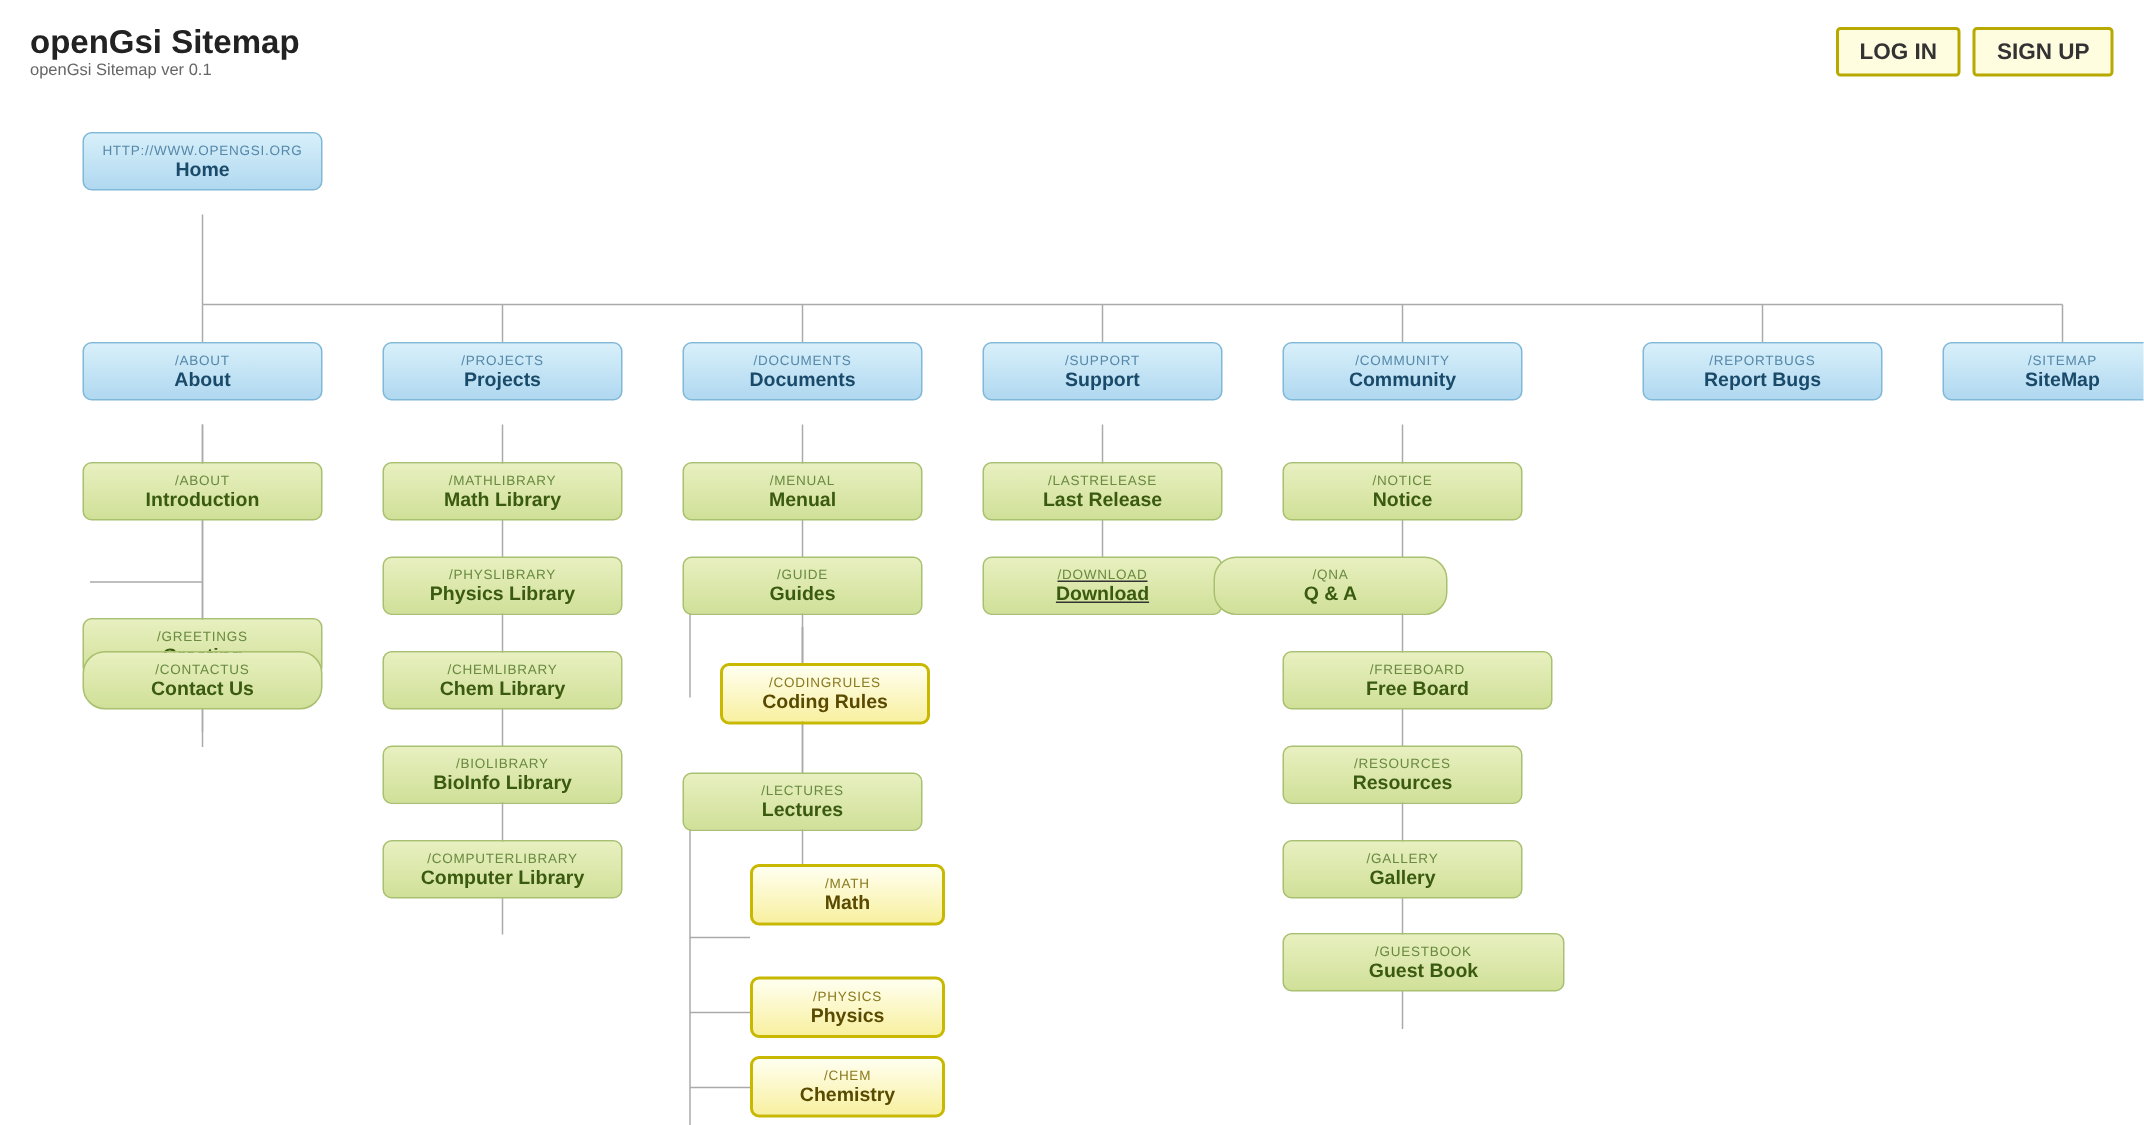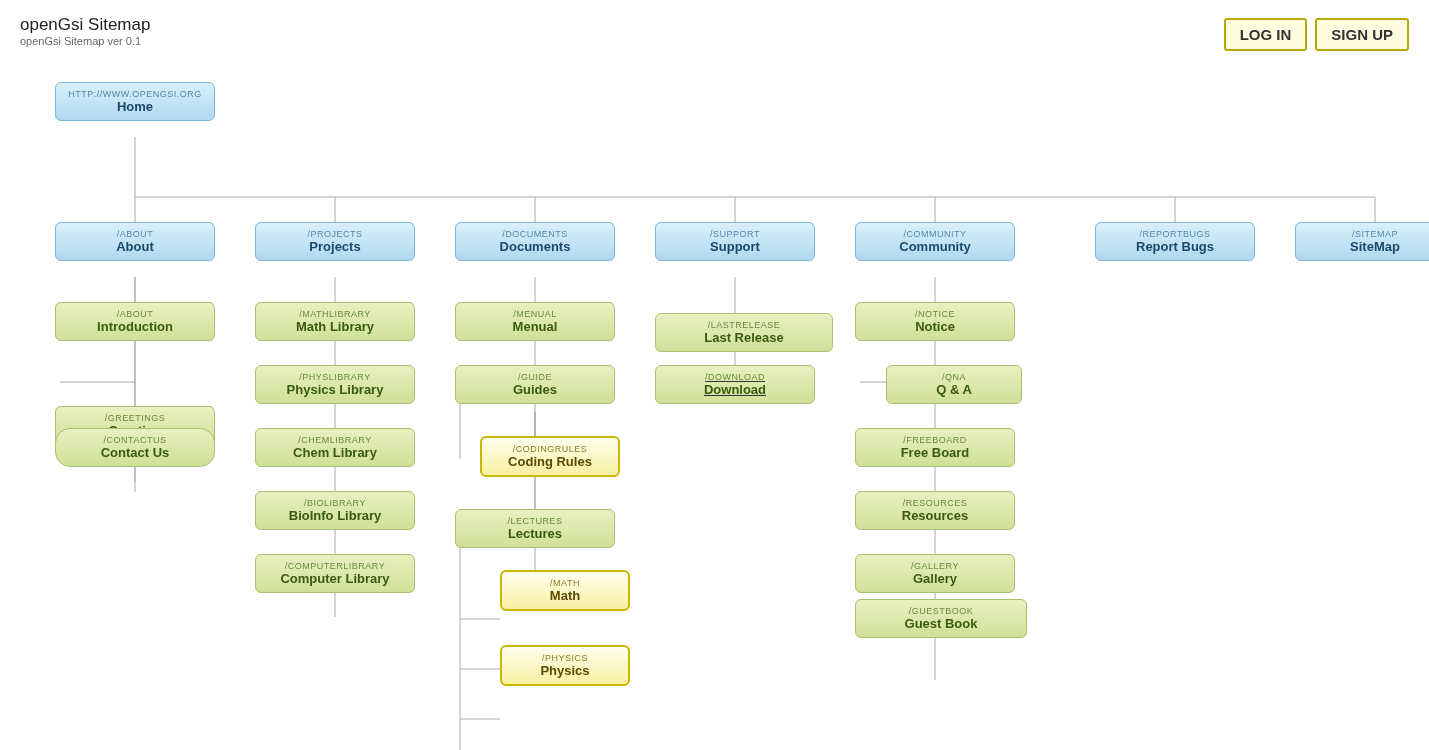--- a/index.html
+++ b/index.html
@@ -7,22 +7,22 @@
       font-family: Arial, sans-serif;
       background: #fff;
       font-size: 12px;
       color: #333;
     }
     .page-header {
       padding: 15px 20px 5px 20px;
       position: relative;
     }
     .page-title {
-      font-size: 17px;
-      font-weight: normal;
+      font-size: 22px;
+      font-weight: bold;
       color: #222;
     }
     .page-subtitle {
       font-size: 11px;
       color: #666;
     }
     .top-buttons {
       position: absolute;
       top: 18px;
       right: 20px;
@@ -285,49 +285,53 @@
     </div>
 
     <div class="abs-node node-yellow" style="left:480px; top:508px; width:130px;">
       <span class="node-path">/MATH</span>
       <span class="node-label">Math</span>
     </div>
     <div class="abs-node node-yellow" style="left:480px; top:583px; width:130px;">
       <span class="node-path">/PHYSICS</span>
       <span class="node-label">Physics</span>
     </div>
-
-    <div class="abs-node node-green" style="left:635px; top:251px; width:178px;">
+    <div class="abs-node node-yellow" style="left:480px; top:636px; width:130px;">
+      <span class="node-path">/CHEM</span>
+      <span class="node-label">Chemistry</span>
+    </div>
+
+    <div class="abs-node node-green" style="left:635px; top:240px; width:160px;">
       <span class="node-path">/LASTRELEASE</span>
       <span class="node-label">Last Release</span>
     </div>
     <div class="abs-node node-green" style="left:635px; top:303px; width:160px;text-decoration:underline;">
       <span class="node-path">/DOWNLOAD</span>
       <span class="node-label">Download</span>
     </div>
 
     <div class="abs-node node-green" style="left:835px; top:240px; width:160px;">
       <span class="node-path">/NOTICE</span>
       <span class="node-label">Notice</span>
     </div>
-    <div class="abs-node node-green" style="left:866px; top:303px; width:136px;">
+    <div class="abs-node node-green" style="left:789px; top:303px; width:156px;border-radius:15px;">
       <span class="node-path">/QNA</span>
       <span class="node-label">Q &amp; A</span>
     </div>
-    <div class="abs-node node-green" style="left:835px; top:366px; width:160px;">
+    <div class="abs-node node-green" style="left:835px; top:366px; width:180px;">
       <span class="node-path">/FREEBOARD</span>
       <span class="node-label">Free Board</span>
     </div>
     <div class="abs-node node-green" style="left:835px; top:429px; width:160px;">
       <span class="node-path">/RESOURCES</span>
       <span class="node-label">Resources</span>
     </div>
     <div class="abs-node node-green" style="left:835px; top:492px; width:160px;">
       <span class="node-path">/GALLERY</span>
       <span class="node-label">Gallery</span>
     </div>
-    <div class="abs-node node-green" style="left:835px; top:537px; width:172px;">
+    <div class="abs-node node-green" style="left:835px; top:554px; width:188px;">
       <span class="node-path">/GUESTBOOK</span>
       <span class="node-label">Guest Book</span>
     </div>
 
   </div>
 </div>
 
 </body></html>

